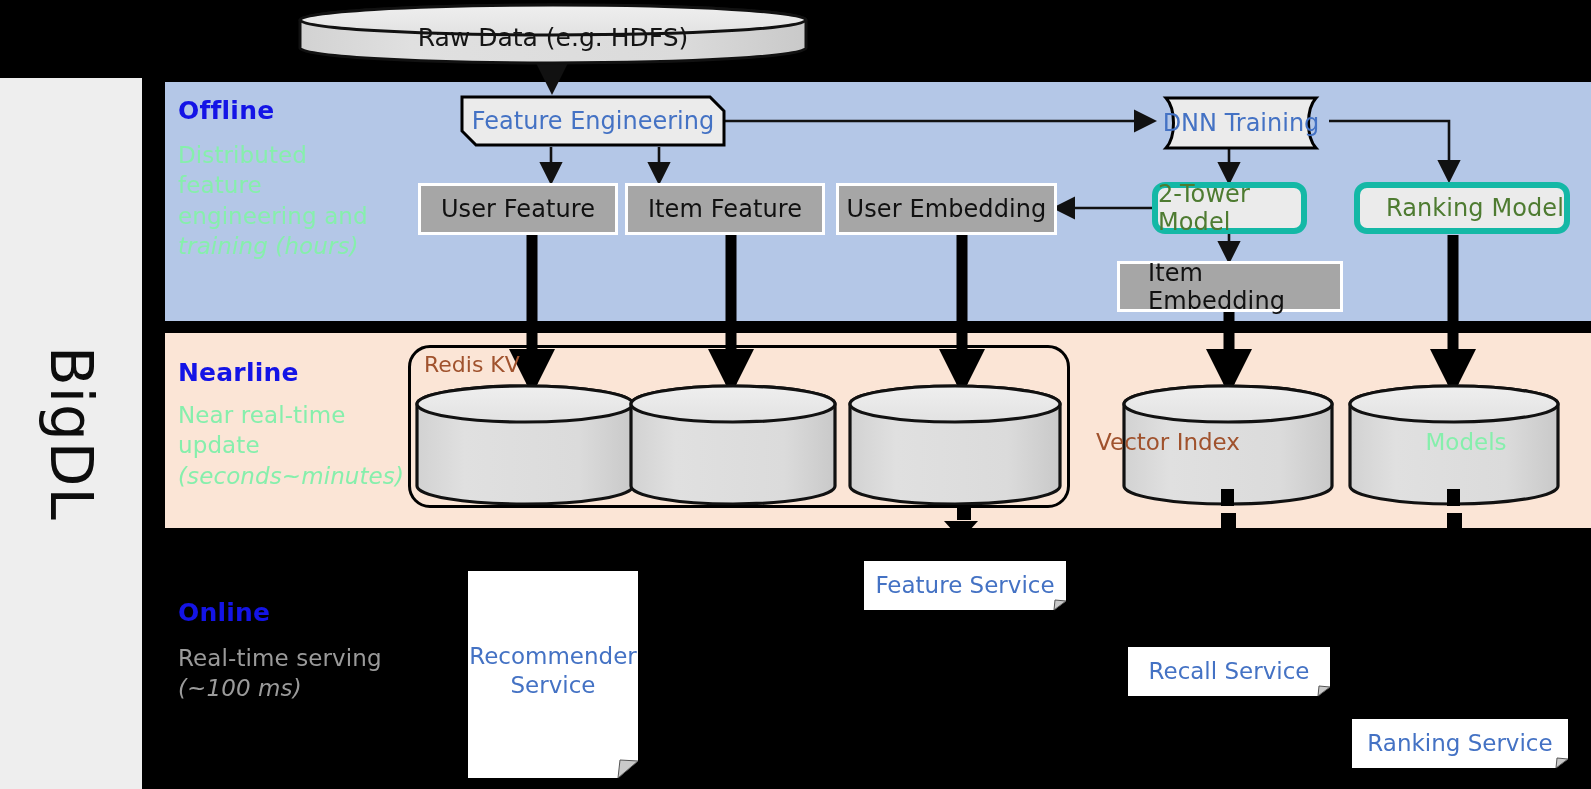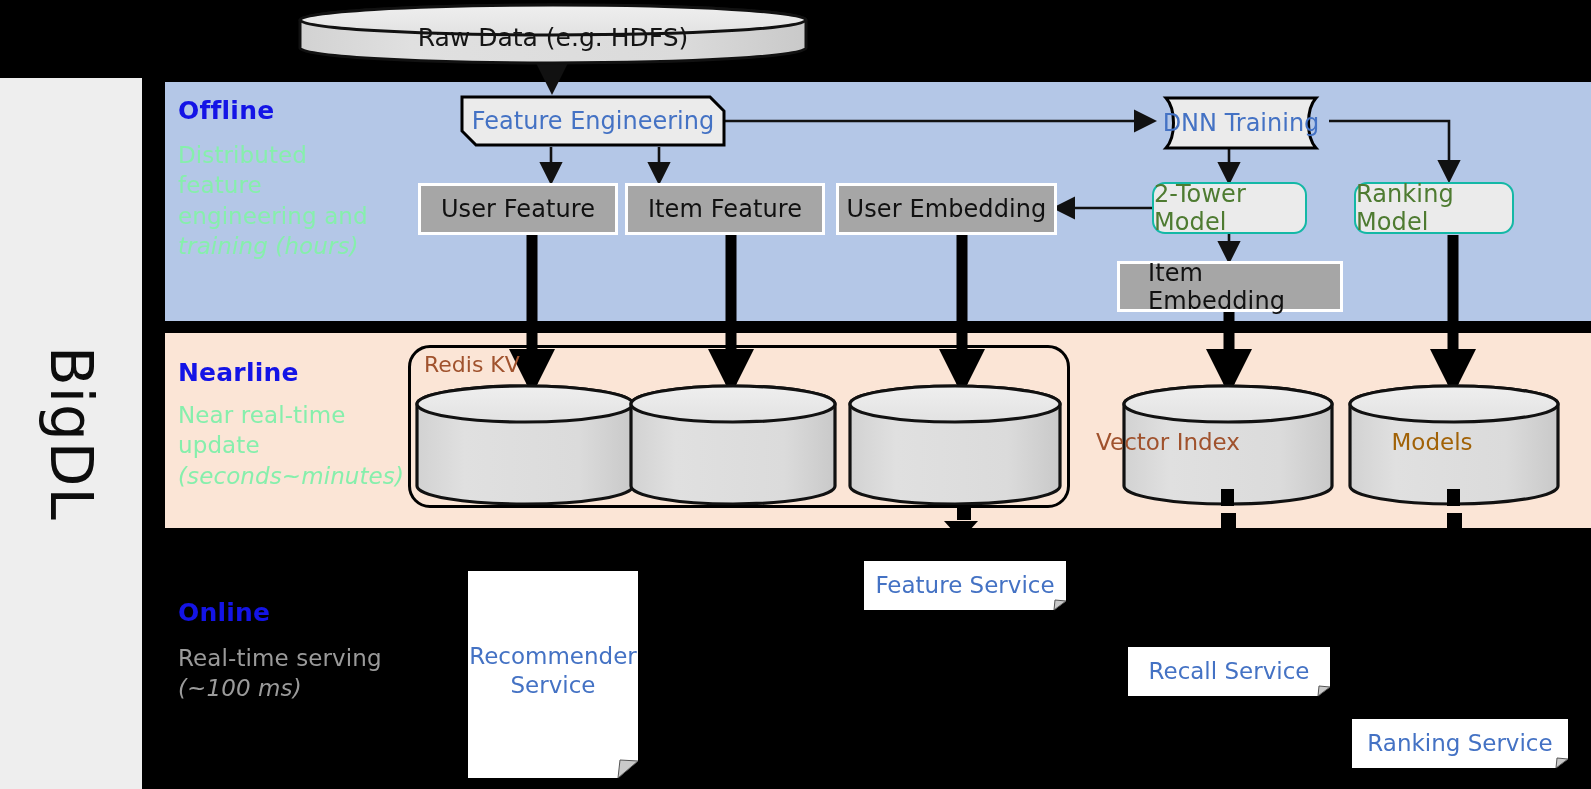--- a/index.html
+++ b/index.html
@@ -36,21 +36,21 @@
   #offline-sub{left:178px;top:140px;width:215px;}
   #nearline-title{left:178px;top:358px;}
   #nearline-sub{left:178px;top:400px;width:240px;}
   #online-title{left:178px;top:598px;}
   #online-sub{left:178px;top:643px;width:230px;}
 
   .greybox{background:#a6a6a6;border:3px solid #ffffff;
      display:flex;align-items:center;justify-content:center;
      font-size:24px;color:#111;letter-spacing:.1px;}
 
-  .procbox{background:#ebebeb;border:2px solid #14b8a6;
+  .procbox{background:#ebebeb;border:6px solid #14b8a6;
      display:flex;align-items:center;justify-content:flex-end;
      font-size:24px;letter-spacing:.1px;}
   .procbox.green-t{color:#4e7b31;}
   .rounded{border-radius:13px;}
 
   
   .notched{position:absolute;margin-left:42px;}
   .notched .txt{position:absolute;inset:0;display:flex;align-items:center;
      justify-content:center;font-size:24px;color:#4472c4;}
 
@@ -179,21 +179,21 @@
     <rect x="1447" y="513" width="15" height="15" fill="#000"></rect>
   </svg>
 
   <div class="abs" style="left:300px;top:23px;width:506px;text-align:center;font-size:25px;color:#141414;">
     <span>Raw Data (e.g. HDFS)</span>
   </div>
 
   <div class="abs" style="left:1064px;top:429px;width:208px;text-align:center;font-size:23px;color:#a0522d;">
     <span>Vector Index</span>
   </div>
-  <div class="abs" style="left:1316px;top:429px;width:232px;text-align:center;font-size:23px;color:#a16207;">
+  <div class="abs" style="left:1350px;top:429px;width:232px;text-align:center;font-size:23px;color:#86efac;">
     <span>Models</span>
   </div>
 
   <div class="abs" id="redis-kv"></div>
   <div class="abs" id="redis-kv-label">Redis KV</div>
 
   <div class="notched" style="left:418px;top:95px;width:266px;height:52px;">
     <svg width="266" height="52">
       <path d="M16,2 H250 L264,16 V50 H16 L2,36 V2 Z" fill="#ebebeb" stroke="#000" stroke-width="3"></path>
     </svg>
@@ -216,21 +216,21 @@
   <div class="abs greybox" style="left:625px;top:183px;width:200px;height:52px;">
     <span>Item Feature</span>
   </div>
   <div class="abs greybox" style="left:1117px;top:261px;width:226px;height:51px;padding-left:28px;">
     <span>Item Embedding</span>
   </div>
 
   <div class="abs procbox rounded green-t" style="left:1152px;top:182px;width:155px;height:52px;">
     <span>2-Tower Model</span>
   </div>
-  <div class="abs procbox rounded green-t" style="left:1354px;top:182px;width:160px;height:52px;">
+  <div class="abs procbox rounded green-t" style="left:1354px;top:182px;width:216px;height:52px;">
     <span>Ranking Model</span>
   </div>
 
   <div class="service" style="left:468px;top:571px;width:170px;height:207px;">
     <svg width="178" height="212">
       <path d="M0,0 H170 V190 L150,207 H0 Z" fill="#ffffff"></path>
       <path d="M170,190 L150,207 L152,189 Z" fill="#c9c9c9" stroke="#555" stroke-width="1"></path>
     </svg>
     <div class="txt" style="width:170px;height:200px;">Recommender Service</div>
   </div>

